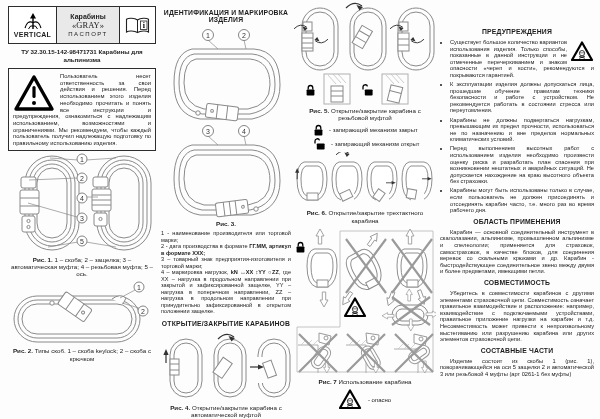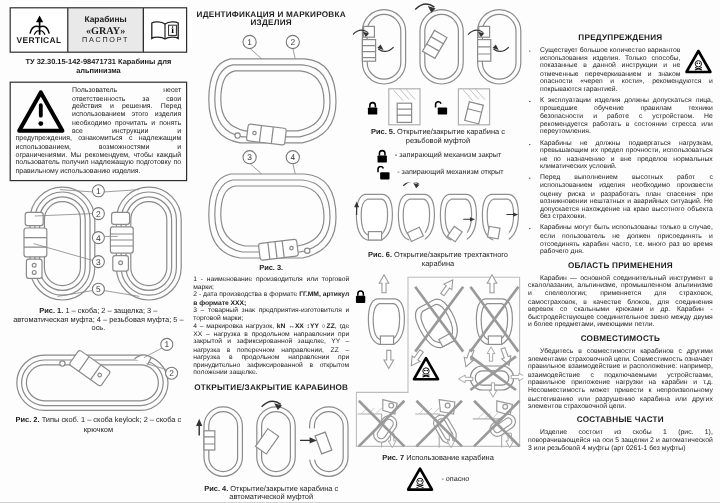--- a/index.html
+++ b/index.html
@@ -13,21 +13,21 @@
 
   
   .hdr{display:flex;align-items:stretch;height:38px;}
   .hcell{border:1px solid #2d2d2d;display:flex;flex-direction:column;align-items:center;justify-content:center;background:#fff;}
   .hcell+.hcell{margin-left:-1px;}
   .logo-cell{width:47px;}
   .title-cell{width:62px;background:#e9e9e9;}
   .book-cell{flex:1;}
   .brand{font-size:7px;font-weight:bold;letter-spacing:.3px;margin-top:1px;}
   .ptitle{font-size:7px;font-weight:bold;line-height:8px;}
-  .pmodel{font-family:"Liberation Serif",serif;font-size:8.5px;font-weight:bold;line-height:9px;}
+  .pmodel{font-family:"Liberation Serif",serif;font-size:8.5px;font-weight:normal;line-height:9px;}
   .pdoc{font-size:6px;letter-spacing:1.5px;line-height:8px;}
   .tu{font-size:6.2px;font-weight:bold;text-align:center;margin:4px 6px 5px;line-height:7.5px;}
 
   .wbox{border:1.3px solid #2d2d2d;padding:4px 4px 3px;font-size:5.8px;line-height:6.7px;text-align:justify;}
   .wtri{float:left;margin:1px 5px 1px 0;}
 
   .cap{font-size:6.2px;line-height:7.2px;text-align:center;margin:1px 2px 3px;}
   .cap b{font-weight:bold;}
   .sect{font-size:6.8px;font-weight:bold;text-align:center;margin:5px 0 4px;letter-spacing:.2px;}
   .legend{font-size:5.6px;line-height:6.5px;text-align:justify;margin:2px 1px 0;}

